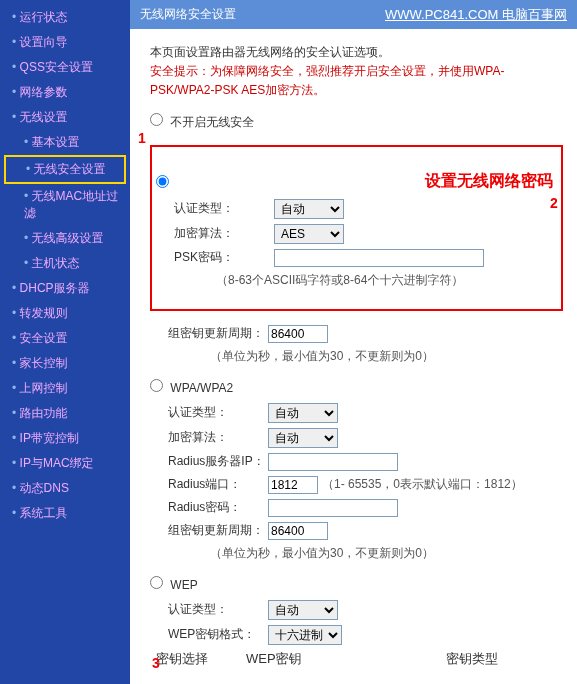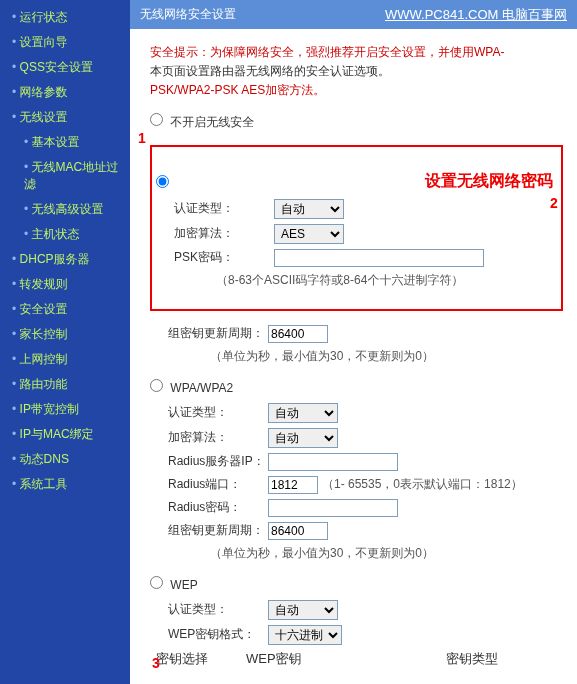--- a/index.html
+++ b/index.html
@@ -1,20 +1,20 @@
 <!DOCTYPE html>
 <html><head>
 <meta charset="utf-8">
 <style>
 * { margin: 0; padding: 0; box-sizing: border-box; }
 body { font-family: "Microsoft YaHei", Arial, sans-serif; font-size: 12px; background: #fff; width: 577px; }
 .container { display: flex; }
 .sidebar { width: 130px; background: #2146a6; color: #fff; padding: 5px 0 20px 0; min-height: 430px; }
 .sidebar ul { list-style: none; }
-.sidebar li { padding: 4px 0 4px 12px; cursor: pointer; color: #bef264; }
+.sidebar li { padding: 4px 0 4px 12px; cursor: pointer; color: #f0abfc; }
 .sidebar li::before { content: "• "; color: #8db4f0; }
 .sidebar li.sub { padding-left: 24px; }
 .sidebar li.highlight { border: 2px solid #ffd700; margin: 0 4px; padding-left: 20px; }
 .main { flex: 1; background: #fff; }
 .header { background: #5b8ed6; color: #fff; padding: 6px 10px; position: relative; }
 .header .title { color: #fff; text-align: right; }
 .header .url { position: absolute; right: 10px; top: 6px; color: #fff; font-size: 13px; text-decoration: underline; }
 .content { padding: 10px 14px; font-size: 12px; color: #333; }
 .tip { margin: 4px 0 12px 6px; line-height: 1.6; }
 .tip .warn { color: #c00; }
@@ -48,20 +48,21 @@
 
 <div class="container">
   <div class="sidebar">
     <ul id="sidebar-list">
         <li>运行状态</li>
         <li>设置向导</li>
         <li>QSS安全设置</li>
         <li>网络参数</li>
         <li>无线设置</li>
         <li class="sub">基本设置</li>
+        <li class="sub highlight">无线安全设置</li>
         <li class="sub">无线MAC地址过滤</li>
         <li class="sub">无线高级设置</li>
         <li class="sub">主机状态</li>
         <li>DHCP服务器</li>
         <li>转发规则</li>
         <li>安全设置</li>
         <li>家长控制</li>
         <li>上网控制</li>
         <li>路由功能</li>
         <li>IP带宽控制</li>
@@ -70,22 +71,22 @@
         <li>系统工具</li>
       </ul>
   </div>
   <div class="main">
     <div class="header">
       <span class="title">无线网络安全设置</span>
       <span class="url">WWW.PC841.COM 电脑百事网</span>
     </div>
     <div class="content">
       <div class="tip">
+        <div>本页面设置路由器无线网络的安全认证选项。</div>
         <div><span class="warn">安全提示：为保障网络安全，强烈推荐开启安全设置，并使用WPA-</span></div>
-        <div>本页面设置路由器无线网络的安全认证选项。</div>
         <div><span class="warn">PSK/WPA2-PSK AES加密方法。</span></div>
       </div>
 
       <div class="section">
         <div class="radio-row">
           <label><input type="radio" name="sec" style=""> <span>不开启无线安全</span></label>
         </div>
       </div>
 
       <div class="section red-box">

